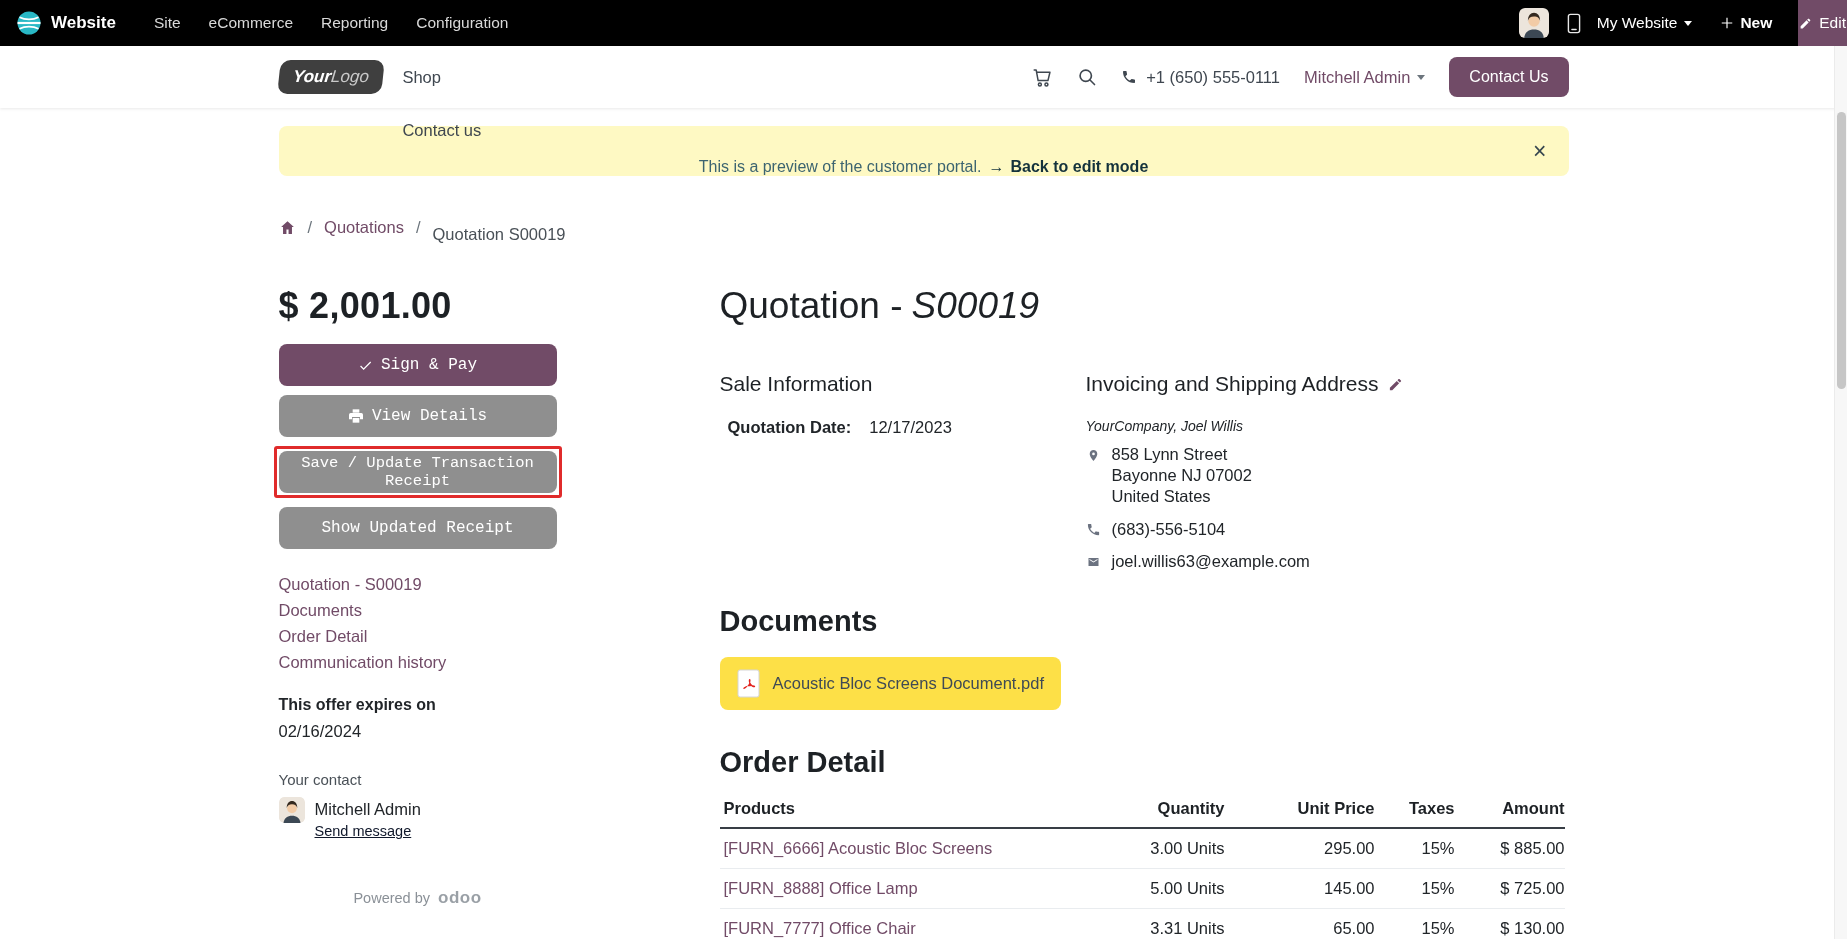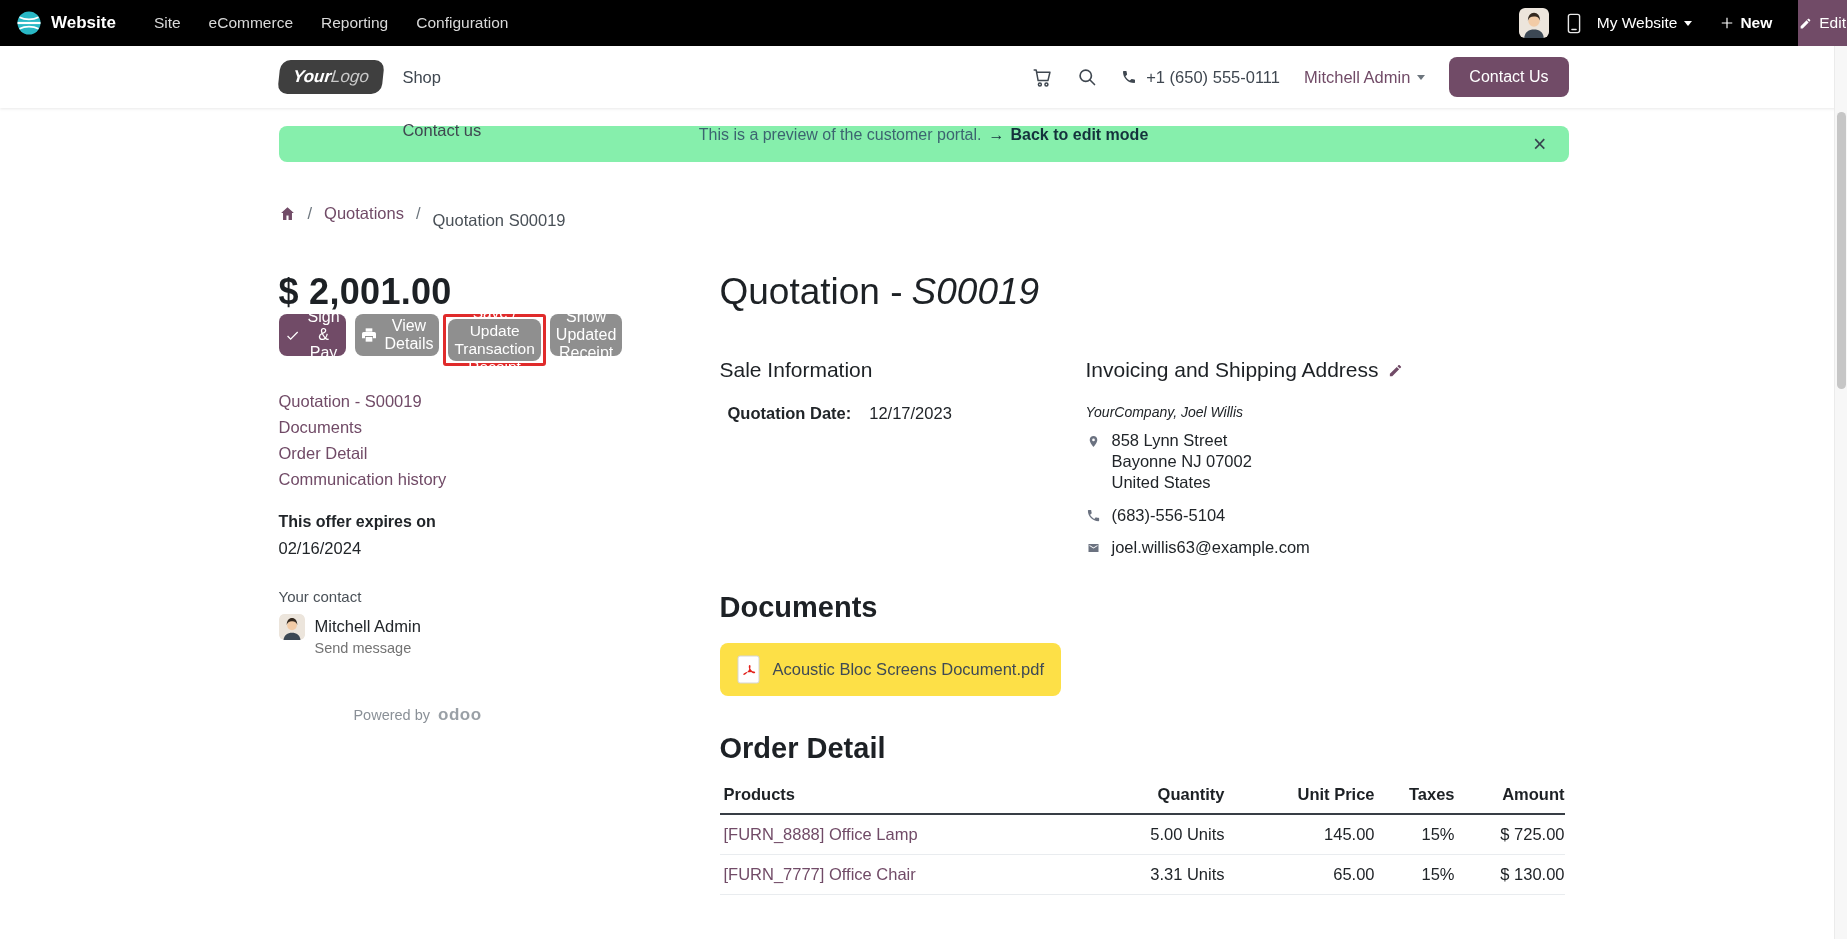--- a/index.html
+++ b/index.html
@@ -35,53 +35,53 @@
   .hd-nav { display: flex; gap: 34px; margin-left: 20px; flex-direction: column; }
   .hd-nav a { color: #3f4750; font-size: 16.5px; }
   .hd-right { margin-left: auto; display: flex; align-items: center; gap: 24px; }
   .hd-icon { display: flex; cursor: pointer; }
   .hd-phone { display: flex; align-items: center; gap: 9px; color: #3f4750; font-size: 16.5px; }
   .hd-user { color: #714B67; font-size: 16.5px; display: flex; align-items: center; cursor: pointer; }
   .hd-user .caret-wrap { color: #6c757d; display: flex; }
   .btn-contact { background: #714B67; color: #fff; font-size: 16px; padding: 11px 20px; border-radius: 8px; border: none; cursor: pointer; font-family: inherit; }
 
   
-  .alert { margin-top: 18px; background: #86efac; border-radius: 8px; height: 36px; display: flex; align-items: flex-start; justify-content: center; position: relative; font-size: 16px; color: #3c6470; }
+  .alert { margin-top: 18px; background: #fef9c3; border-radius: 8px; height: 50px; display: flex; align-items: flex-end; justify-content: center; position: relative; font-size: 16px; color: #3c6470; }
   .alert-link { color: #14323c; font-weight: 700; margin-left: 7px; display: flex; gap: 6px; align-items: center; }
   .alert-close { position: absolute; right: 16px; top: 50%; transform: translateY(-50%); background: none; border: none; font-size: 23px; color: #37474f; cursor: pointer; line-height: 1; font-family: inherit; }
 
   
   .breadcrumb { margin-top: 34px; display: flex; align-items: center; gap: 12px; font-size: 16.5px; }
   .breadcrumb .sep { color: #6c757d; }
   .bc-home { display: flex; }
   .bc-link { color: #714B67; }
   .bc-current { color: #495057; margin-top: 15px; }
 
   
   .content { display: flex; margin-top: 40px; }
   .sidebar { width: 278px; flex: none; }
   .main { margin-left: 163px; width: 845px; flex: none; }
 
   
   .amount { font-size: 36px; font-weight: 700; letter-spacing: .3px; color: #1d2125; line-height: 44px; }
-  .btn-stack { display: flex; flex-direction: row; gap: 9px; }
+  .btn-stack { margin-top: 16px; display: flex; flex-direction: column; gap: 9px; font-family: Liberation Mono, monospace; }
   .btn { width: 100%; height: 42px; border: none; border-radius: 8px; color: #fff; font-size: 16px; font-family: inherit; display: flex; align-items: center; justify-content: center; gap: 8px; cursor: pointer; }
   .btn-primary { background: #714B67; }
   .btn-gray { background: #8f8f8f; }
   .annotation { border: 3px solid #e02b2b; border-radius: 3px; padding: 2px; margin: 0 -5px; }
   .annotation .btn { font-size: 15.5px; }
   .side-links { margin-top: 26px; display: flex; flex-direction: column; gap: 7px; }
   .side-links a { color: #714B67; font-size: 16.5px; }
   .expires-label { margin-top: 24px; font-weight: 700; font-size: 16px; }
   .expires-date { margin-top: 8px; font-size: 16.5px; }
   .contact-label { margin-top: 30px; color: #495057; font-size: 15px; }
   .contact-row { margin-top: 9px; display: flex; gap: 10px; }
   .side-avatar { width: 26px; height: 26px; border-radius: 5px; overflow: hidden; flex: none; }
   .contact-name { font-size: 16.5px; color: #212529; line-height: 24px; }
-  .send-message { font-size: 14.5px; color: #737373; margin-top: 2px; display: inline-block; }
+  .send-message { font-size: 14.5px; color: #0f172a; margin-top: 2px; display: inline-block; text-decoration: underline; }
   .powered { margin-top: 48px; display: flex; align-items: center; justify-content: center; gap: 8px; color: #8a9097; font-size: 14.5px; }
   .odoo-logo { font-weight: 700; font-size: 17px; letter-spacing: .5px; color: #9aa0a6; cursor: pointer; }
 
   
   .page-title { font-size: 37px; font-weight: 500; color: #1d2125; margin: 0 0 22px 0; line-height: 44px; }
   .page-title .ref { font-style: italic; margin-left: 9px; }
   .info-row { display: flex; }
   .sale-col { width: 366px; flex: none; }
   .addr-col { flex: 1; }
   .sec-h3 { font-size: 21px; font-weight: 400; color: #1d2125; display: flex; align-items: center; gap: 9px; line-height: 26px; }
@@ -381,20 +381,27 @@
           <tr>
             <th class="left">Products</th>
             <th>Quantity</th>
             <th>Unit Price</th>
             <th>Taxes</th>
             <th>Amount</th>
           </tr>
         </thead>
         <tbody>
           <tr>
+            <td class="left"><a>[FURN_6666] Acoustic Bloc Screens</a></td>
+            <td>3.00 Units</td>
+            <td>295.00</td>
+            <td>15%</td>
+            <td>$ 885.00</td>
+          </tr>
+          <tr>
             <td class="left"><a>[FURN_8888] Office Lamp</a></td>
             <td>5.00 Units</td>
             <td>145.00</td>
             <td>15%</td>
             <td>$ 725.00</td>
           </tr>
           <tr>
             <td class="left"><a>[FURN_7777] Office Chair</a></td>
             <td>3.31 Units</td>
             <td>65.00</td>

